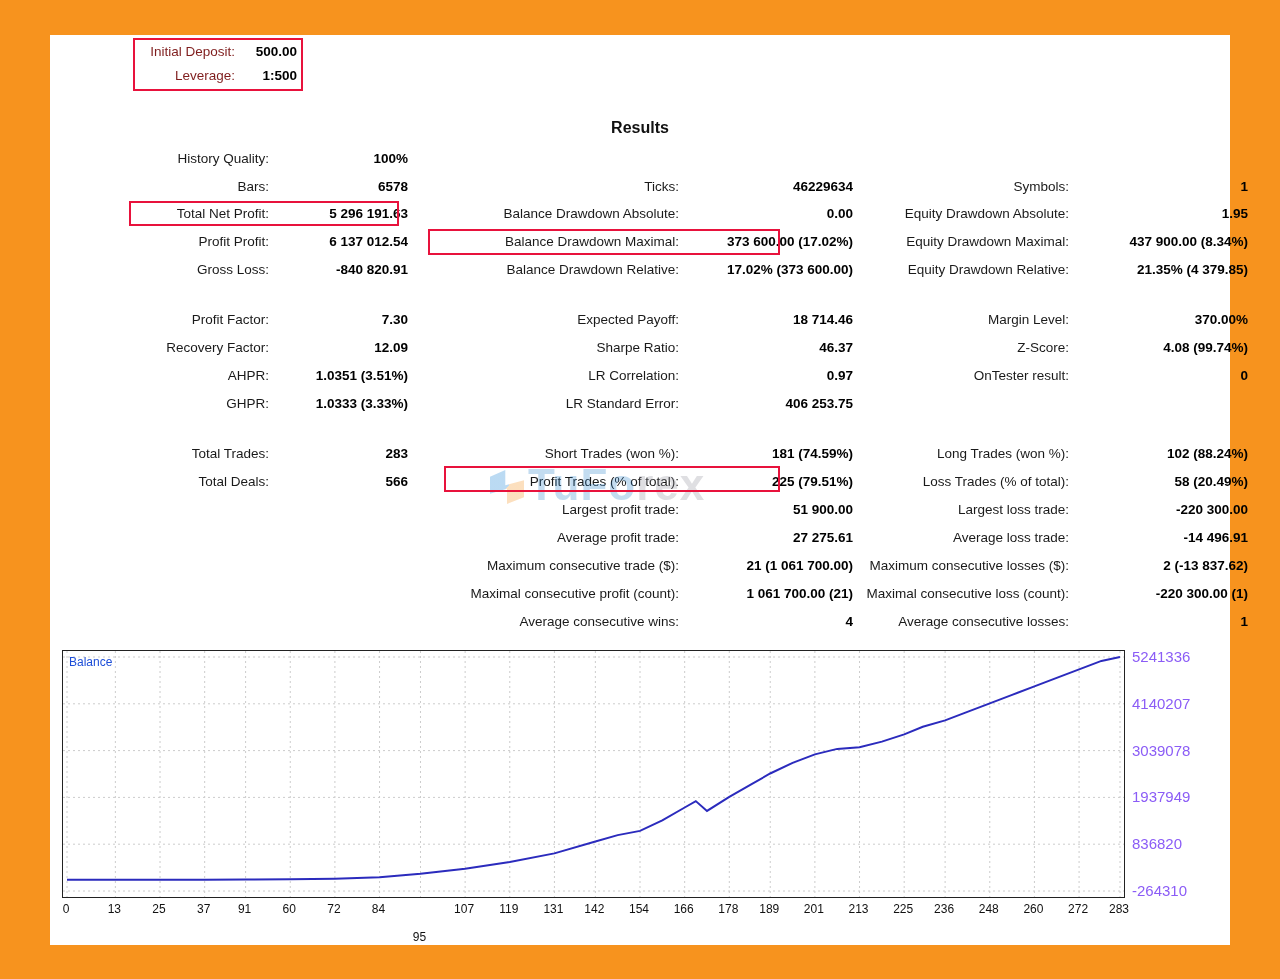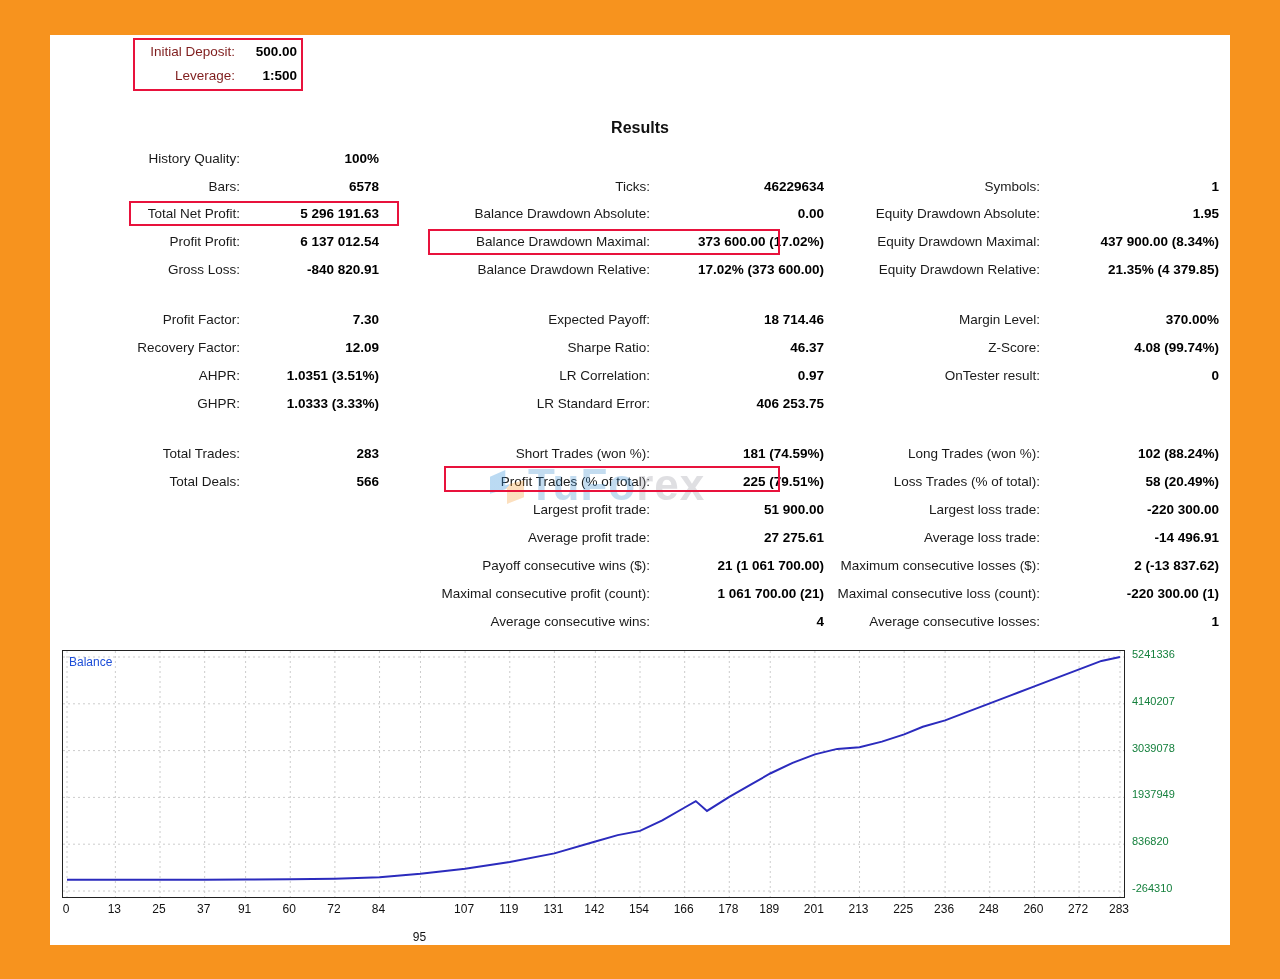--- a/index.html
+++ b/index.html
@@ -71,20 +71,21 @@
   
   .col {
     position: absolute;
     top: 0;
   }
   .stat {
     position: absolute;
     font-size: 13.5px;
     color: #1a1a1a;
     white-space: nowrap;
+    padding-left: 29px;
   }
   .stat .lab {
     display: inline-block;
     text-align: right;
     padding-right: 9px;
   }
   .stat .val {
     display: inline-block;
     text-align: right;
     font-weight: bold;
@@ -170,22 +171,22 @@
   .ylabels {
     position: absolute;
     left: 1070px;
     top: 0;
     width: 85px;
     height: 248px;
   }
   .ylabels span {
     position: absolute;
     left: 0;
-    font-size: 11px;
-    color: #15803d;
+    font-size: 15px;
+    color: #8b5cf6;
     white-space: nowrap;
   }
   .xlabels {
     position: absolute;
     left: 0;
     top: 250px;
     width: 1063px;
     height: 22px;
   }
   .xlabels span {
@@ -232,21 +233,21 @@
     <div class="stat" style="top:199px"><span class="lab">Balance Drawdown Maximal:</span><span class="val">373 600.00 (17.02%)</span></div>
     <div class="stat" style="top:227px"><span class="lab">Balance Drawdown Relative:</span><span class="val">17.02% (373 600.00)</span></div>
     <div class="stat" style="top:277px"><span class="lab">Expected Payoff:</span><span class="val">18 714.46</span></div>
     <div class="stat" style="top:305px"><span class="lab">Sharpe Ratio:</span><span class="val">46.37</span></div>
     <div class="stat" style="top:333px"><span class="lab">LR Correlation:</span><span class="val">0.97</span></div>
     <div class="stat" style="top:361px"><span class="lab">LR Standard Error:</span><span class="val">406 253.75</span></div>
     <div class="stat" style="top:411px"><span class="lab">Short Trades (won %):</span><span class="val">181 (74.59%)</span></div>
     <div class="stat" style="top:439px"><span class="lab">Profit Trades (% of total):</span><span class="val">225 (79.51%)</span></div>
     <div class="stat" style="top:467px"><span class="lab">Largest profit trade:</span><span class="val">51 900.00</span></div>
     <div class="stat" style="top:495px"><span class="lab">Average profit trade:</span><span class="val">27 275.61</span></div>
-    <div class="stat" style="top:523px"><span class="lab">Payoff consecutive wins ($):</span><span class="val">21 (1 061 700.00)</span></div>
+    <div class="stat" style="top:523px"><span class="lab">Maximum consecutive trade ($):</span><span class="val">21 (1 061 700.00)</span></div>
     <div class="stat" style="top:551px"><span class="lab">Maximal consecutive profit (count):</span><span class="val">1 061 700.00 (21)</span></div>
     <div class="stat" style="top:579px"><span class="lab">Average consecutive wins:</span><span class="val">4</span></div>
   </div>
 
   <div class="col" id="col3">
     <div class="stat" style="top:144px"><span class="lab">Symbols:</span><span class="val">1</span></div>
     <div class="stat" style="top:171px"><span class="lab">Equity Drawdown Absolute:</span><span class="val">1.95</span></div>
     <div class="stat" style="top:199px"><span class="lab">Equity Drawdown Maximal:</span><span class="val">437 900.00 (8.34%)</span></div>
     <div class="stat" style="top:227px"><span class="lab">Equity Drawdown Relative:</span><span class="val">21.35% (4 379.85)</span></div>
     <div class="stat" style="top:277px"><span class="lab">Margin Level:</span><span class="val">370.00%</span></div>

